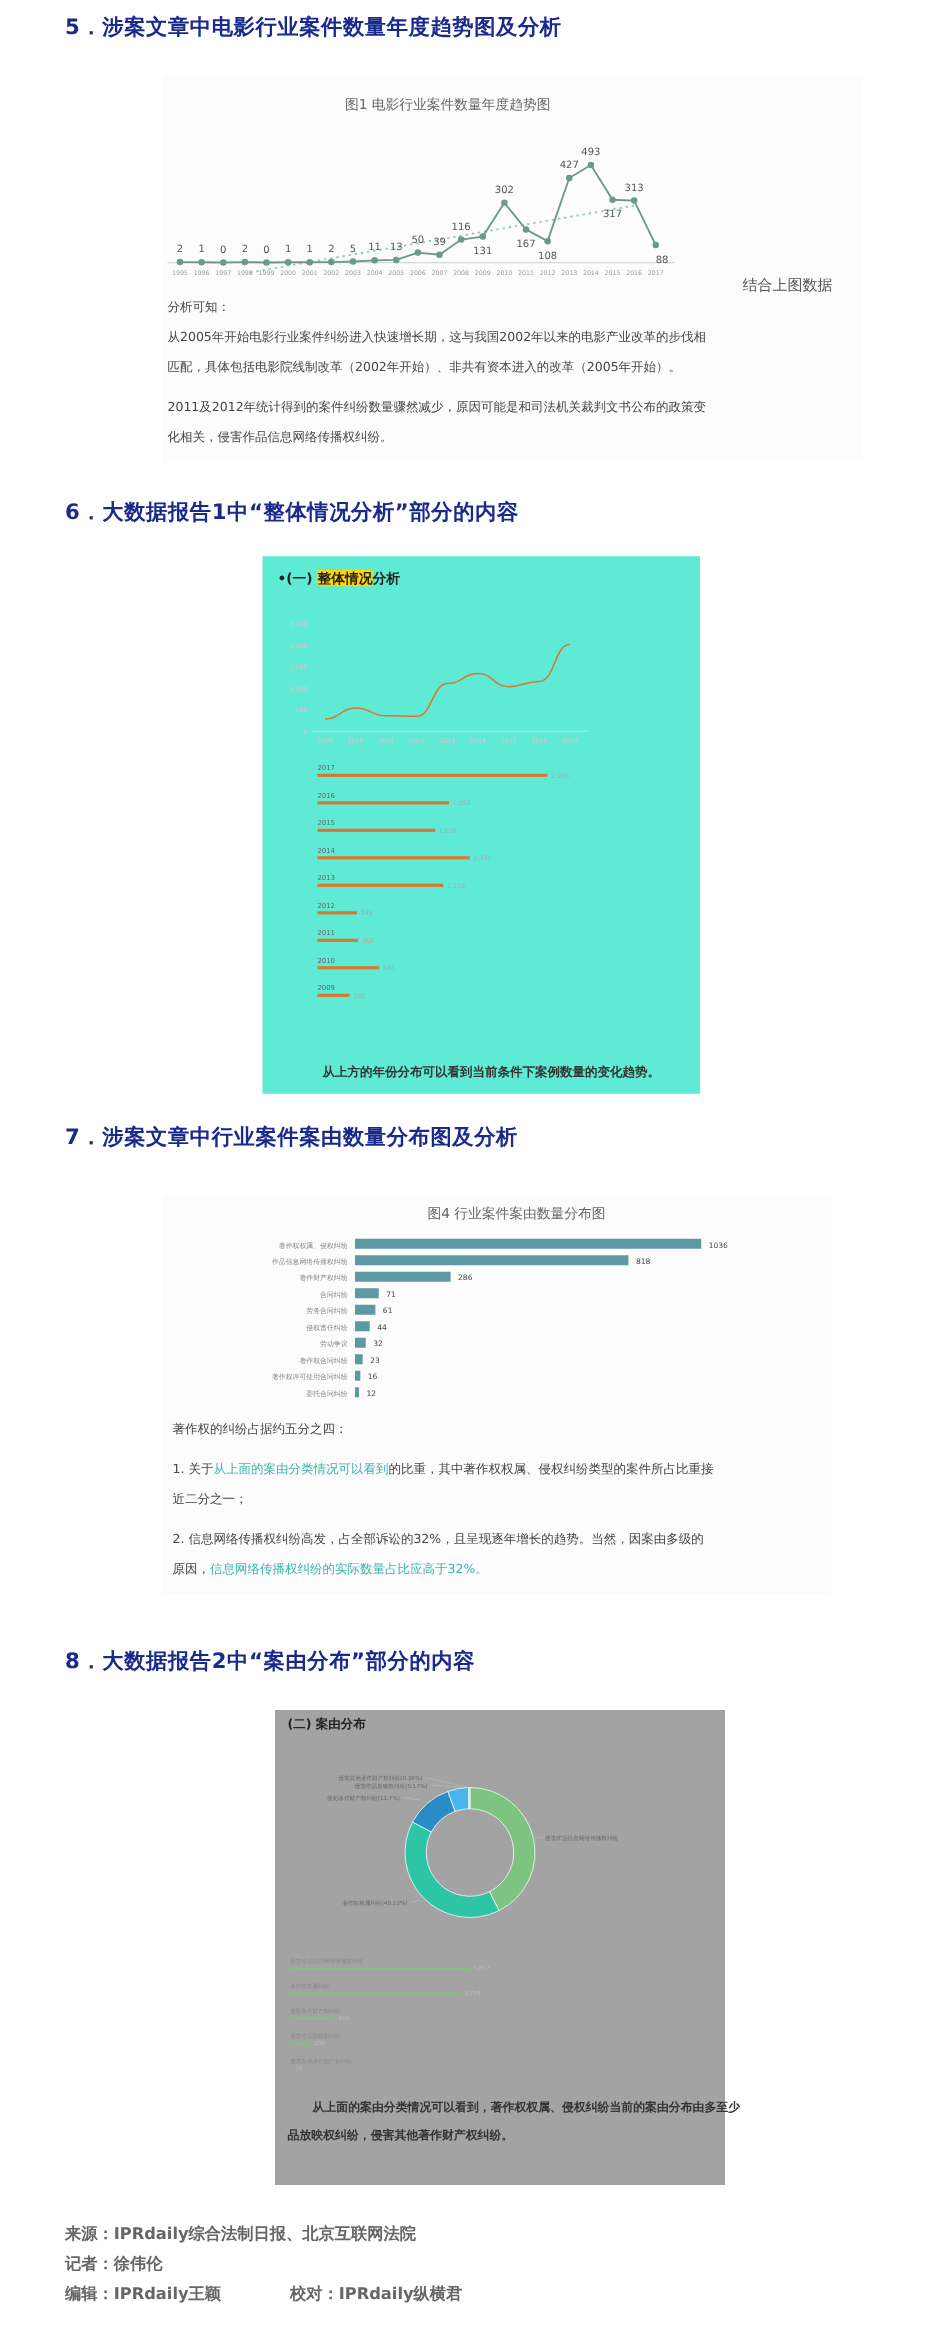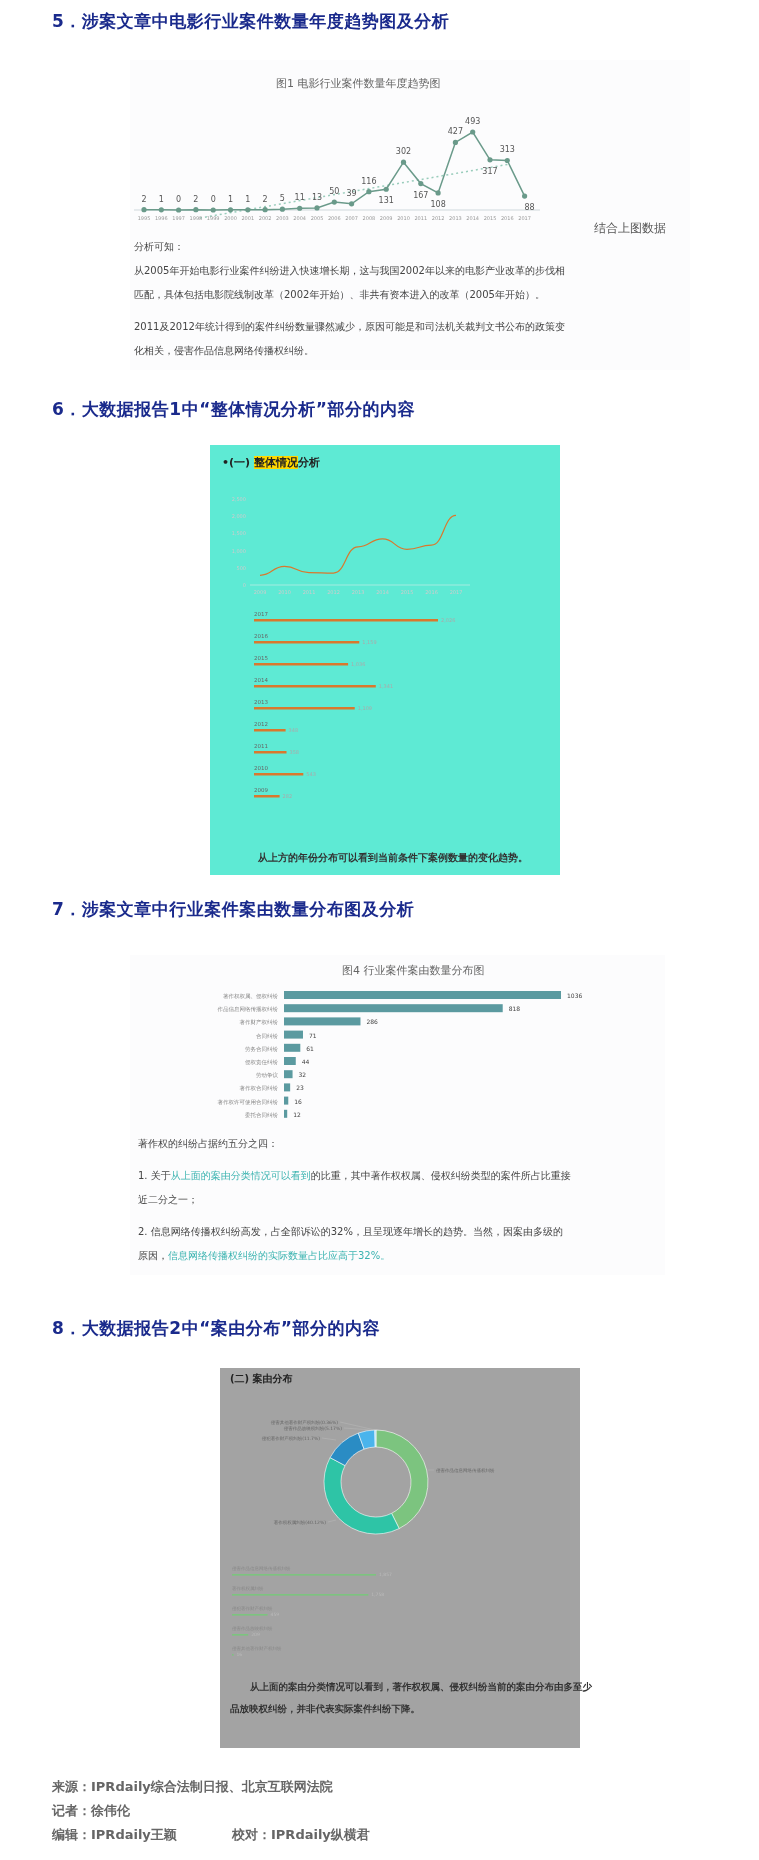--- a/index.html
+++ b/index.html
@@ -237,19 +237,19 @@
       <rect x="12" y="74" width="16.206785137318256" height="1.6" fill="#7cc47f"></rect>
       <text x="31.206785137318256" y="76" font-size="4.5" fill="#bbb">209</text>
       <text x="12" y="90" font-size="4.5" fill="#888">侵害其他著作财产权纠纷</text>
       <rect x="12" y="94" width="1.5" height="1.6" fill="#7cc47f"></rect>
       <text x="16.5" y="96" font-size="4.5" fill="#bbb">16</text>
     </svg>
 </div>
 
 <div class="abs" style="left:230px;top:1676px;font-size:9.5px;font-weight:bold;color:#333;line-height:22px;white-space:nowrap;">
   <div style="padding-left:20px;">从上面的案由分类情况可以看到，著作权权属、侵权纠纷当前的案由分布由多至少</div>
-  <div>品放映权纠纷，并非代表实际案件纠纷下降。</div>
+  <div>品放映权纠纷，侵害其他著作财产权纠纷。</div>
 </div>
 
 <div class="credit" style="top:1778px;">来源：IPRdaily综合法制日报、北京互联网法院</div>
 <div class="credit" style="top:1802px;">记者：徐伟伦</div>
 <div class="credit" style="top:1826px;">编辑：IPRdaily王颖</div>
 <div class="credit" style="top:1826px;left:232px;">校对：IPRdaily纵横君</div>
 
 </body></html>

